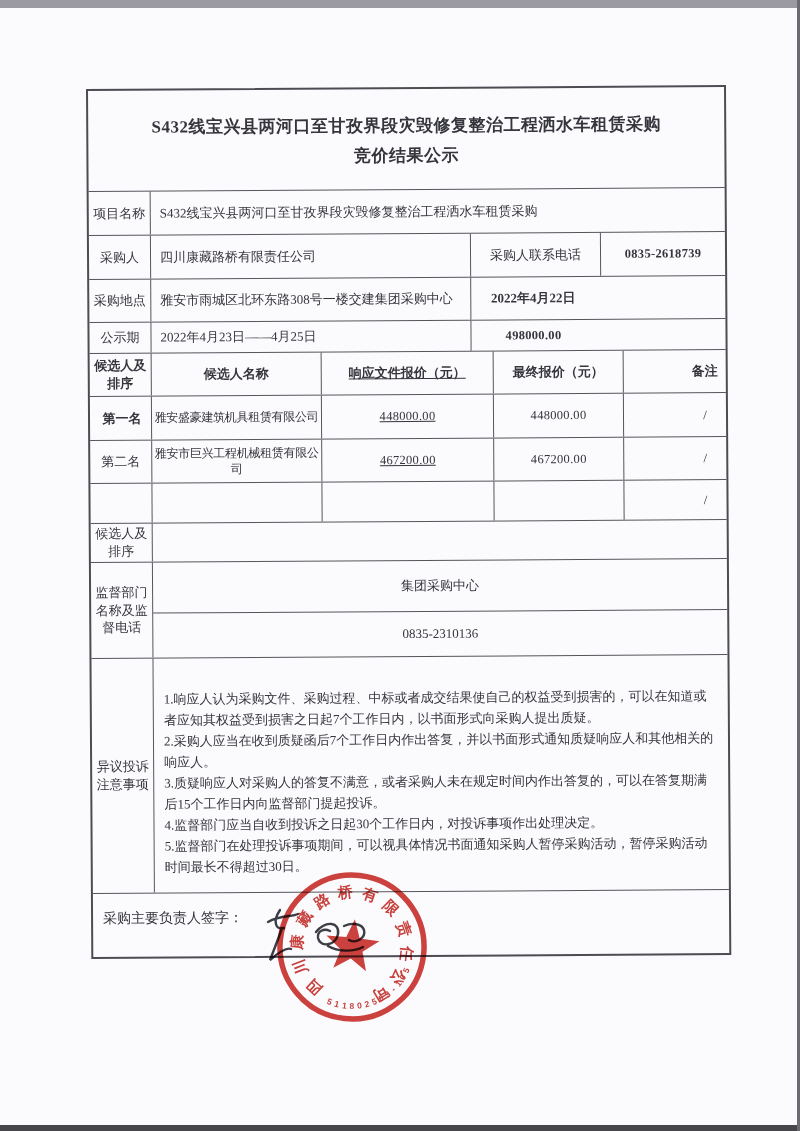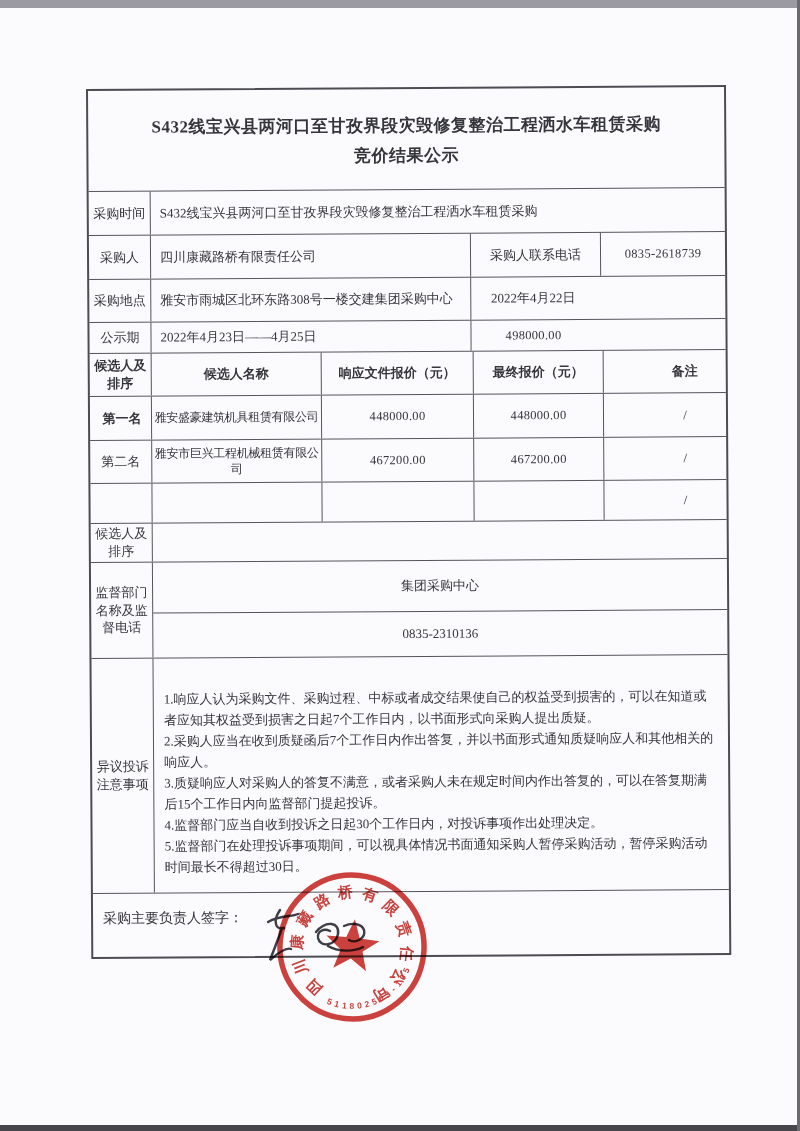--- a/index.html
+++ b/index.html
@@ -27,23 +27,23 @@
     box-sizing:border-box;border-right:1px solid #55555c;
     display:flex;align-items:center;justify-content:center;
     font-size:13px;line-height:1.35;text-align:center;
     padding:2px 4px;overflow:hidden;
   }
   .cell.last{border-right:none;}
   .cell.left{justify-content:flex-start;text-align:left;padding-left:9px;}
   .lbl{width:62px;flex:none;}
   .w320{width:320px;flex:none;}
   .w130{width:130px;flex:none;text-align:right;}
-  .w124{width:124px;flex:none;}
+  .w124{width:124px;flex:none;font-weight:bold;}
   .w170{width:170px;flex:none;}
-  .w152{width:152px;flex:none;}
+  .w152{width:172px;flex:none;text-decoration:underline;}
   .w122{width:122px;flex:none;padding-left:44px;}
   .fill{flex:1;}
 
   .title-row{height:100px;align-items:flex-start;}
   .title-block{width:100%;padding-top:22px;text-align:center;}
   .title-line{font-size:17px;font-weight:bold;letter-spacing:0.5px;line-height:1.75;}
 
   .h44{height:44px;}.h43{height:43px;}.h31{height:31px;}.h40{height:40px;}.h39{height:39px;}
   .cand-header .cell{font-weight:bold;}
   .rank-bold{font-weight:bold;padding-left:7px;}
@@ -97,21 +97,21 @@
 <div class="doc-table">
 
   <div class="row first title-row">
     <div class="title-block">
       <div class="title-line">S432线宝兴县两河口至甘孜界段灾毁修复整治工程洒水车租赁采购</div>
       <div class="title-line">竞价结果公示</div>
     </div>
   </div>
 
   <div class="row h44">
-    <div class="cell lbl">采购时间</div>
+    <div class="cell lbl">项目名称</div>
     <div class="cell fill left last">S432线宝兴县两河口至甘孜界段灾毁修复整治工程洒水车租赁采购</div>
   </div>
 
   <div class="row h44">
     <div class="cell lbl">采购人</div>
     <div class="cell w320 left">四川康藏路桥有限责任公司</div>
     <div class="cell w130">采购人联系电话</div>
     <div class="cell w124 last num">0835-2618739</div>
   </div>
 

